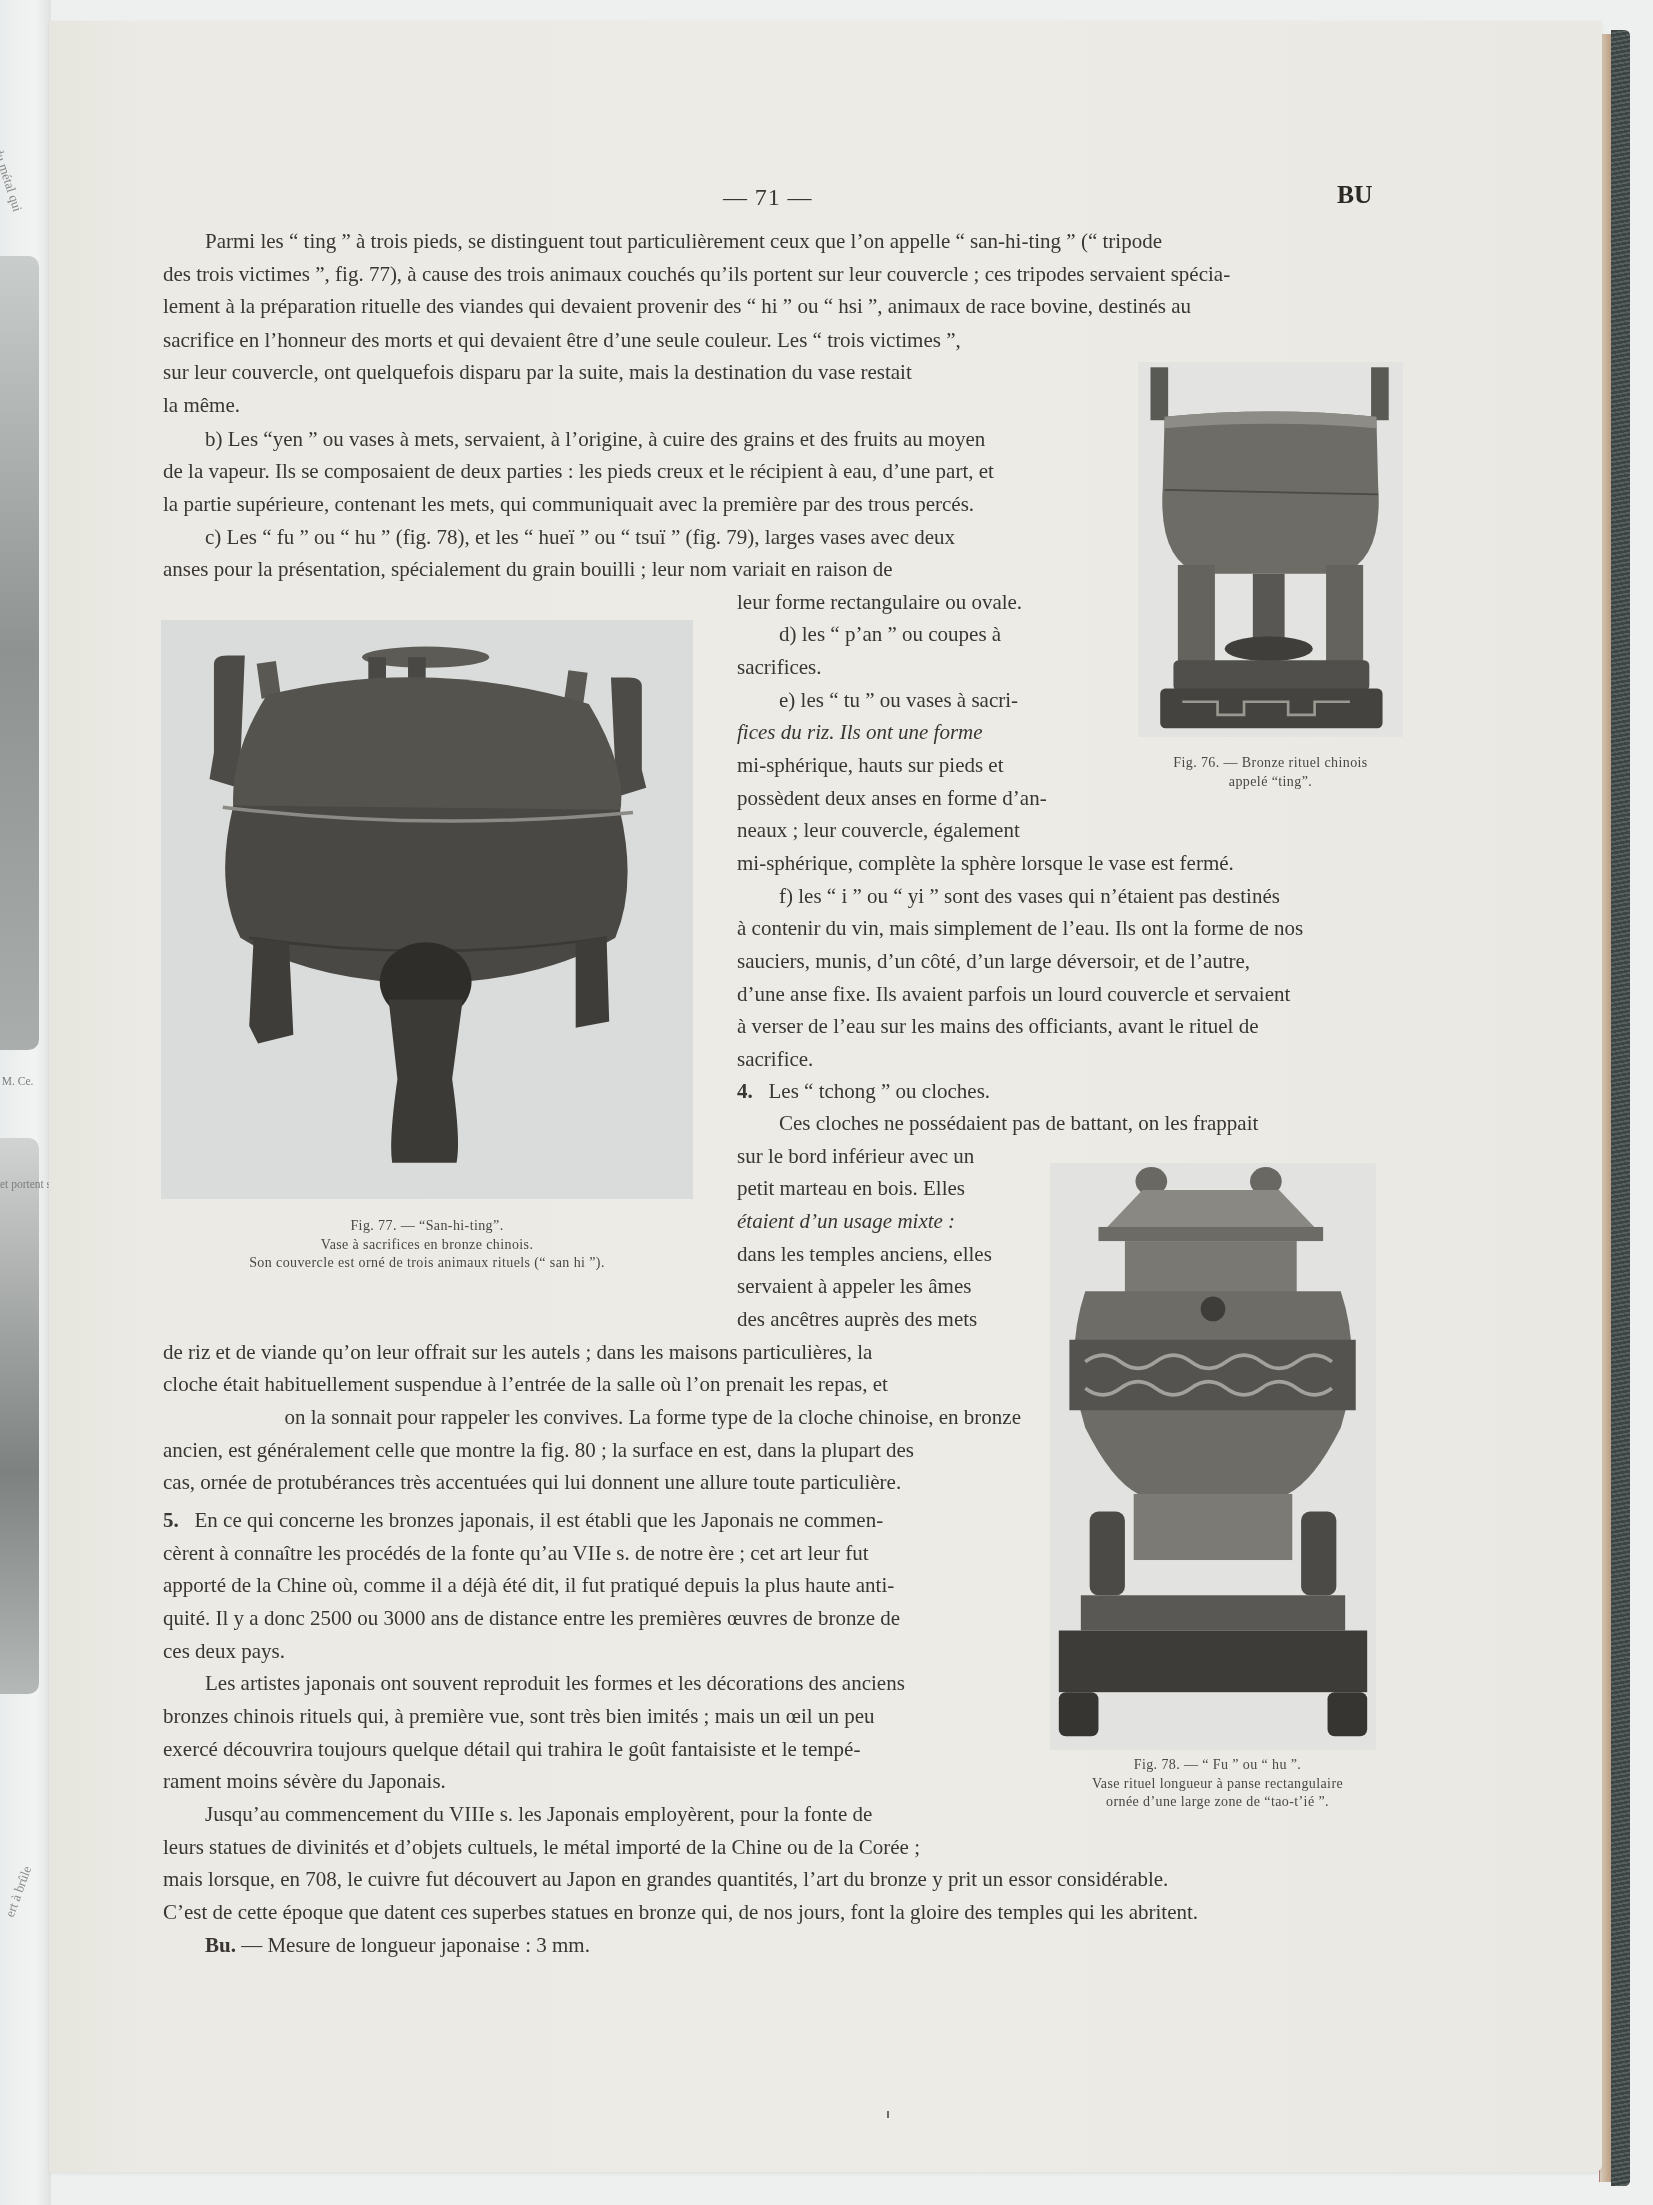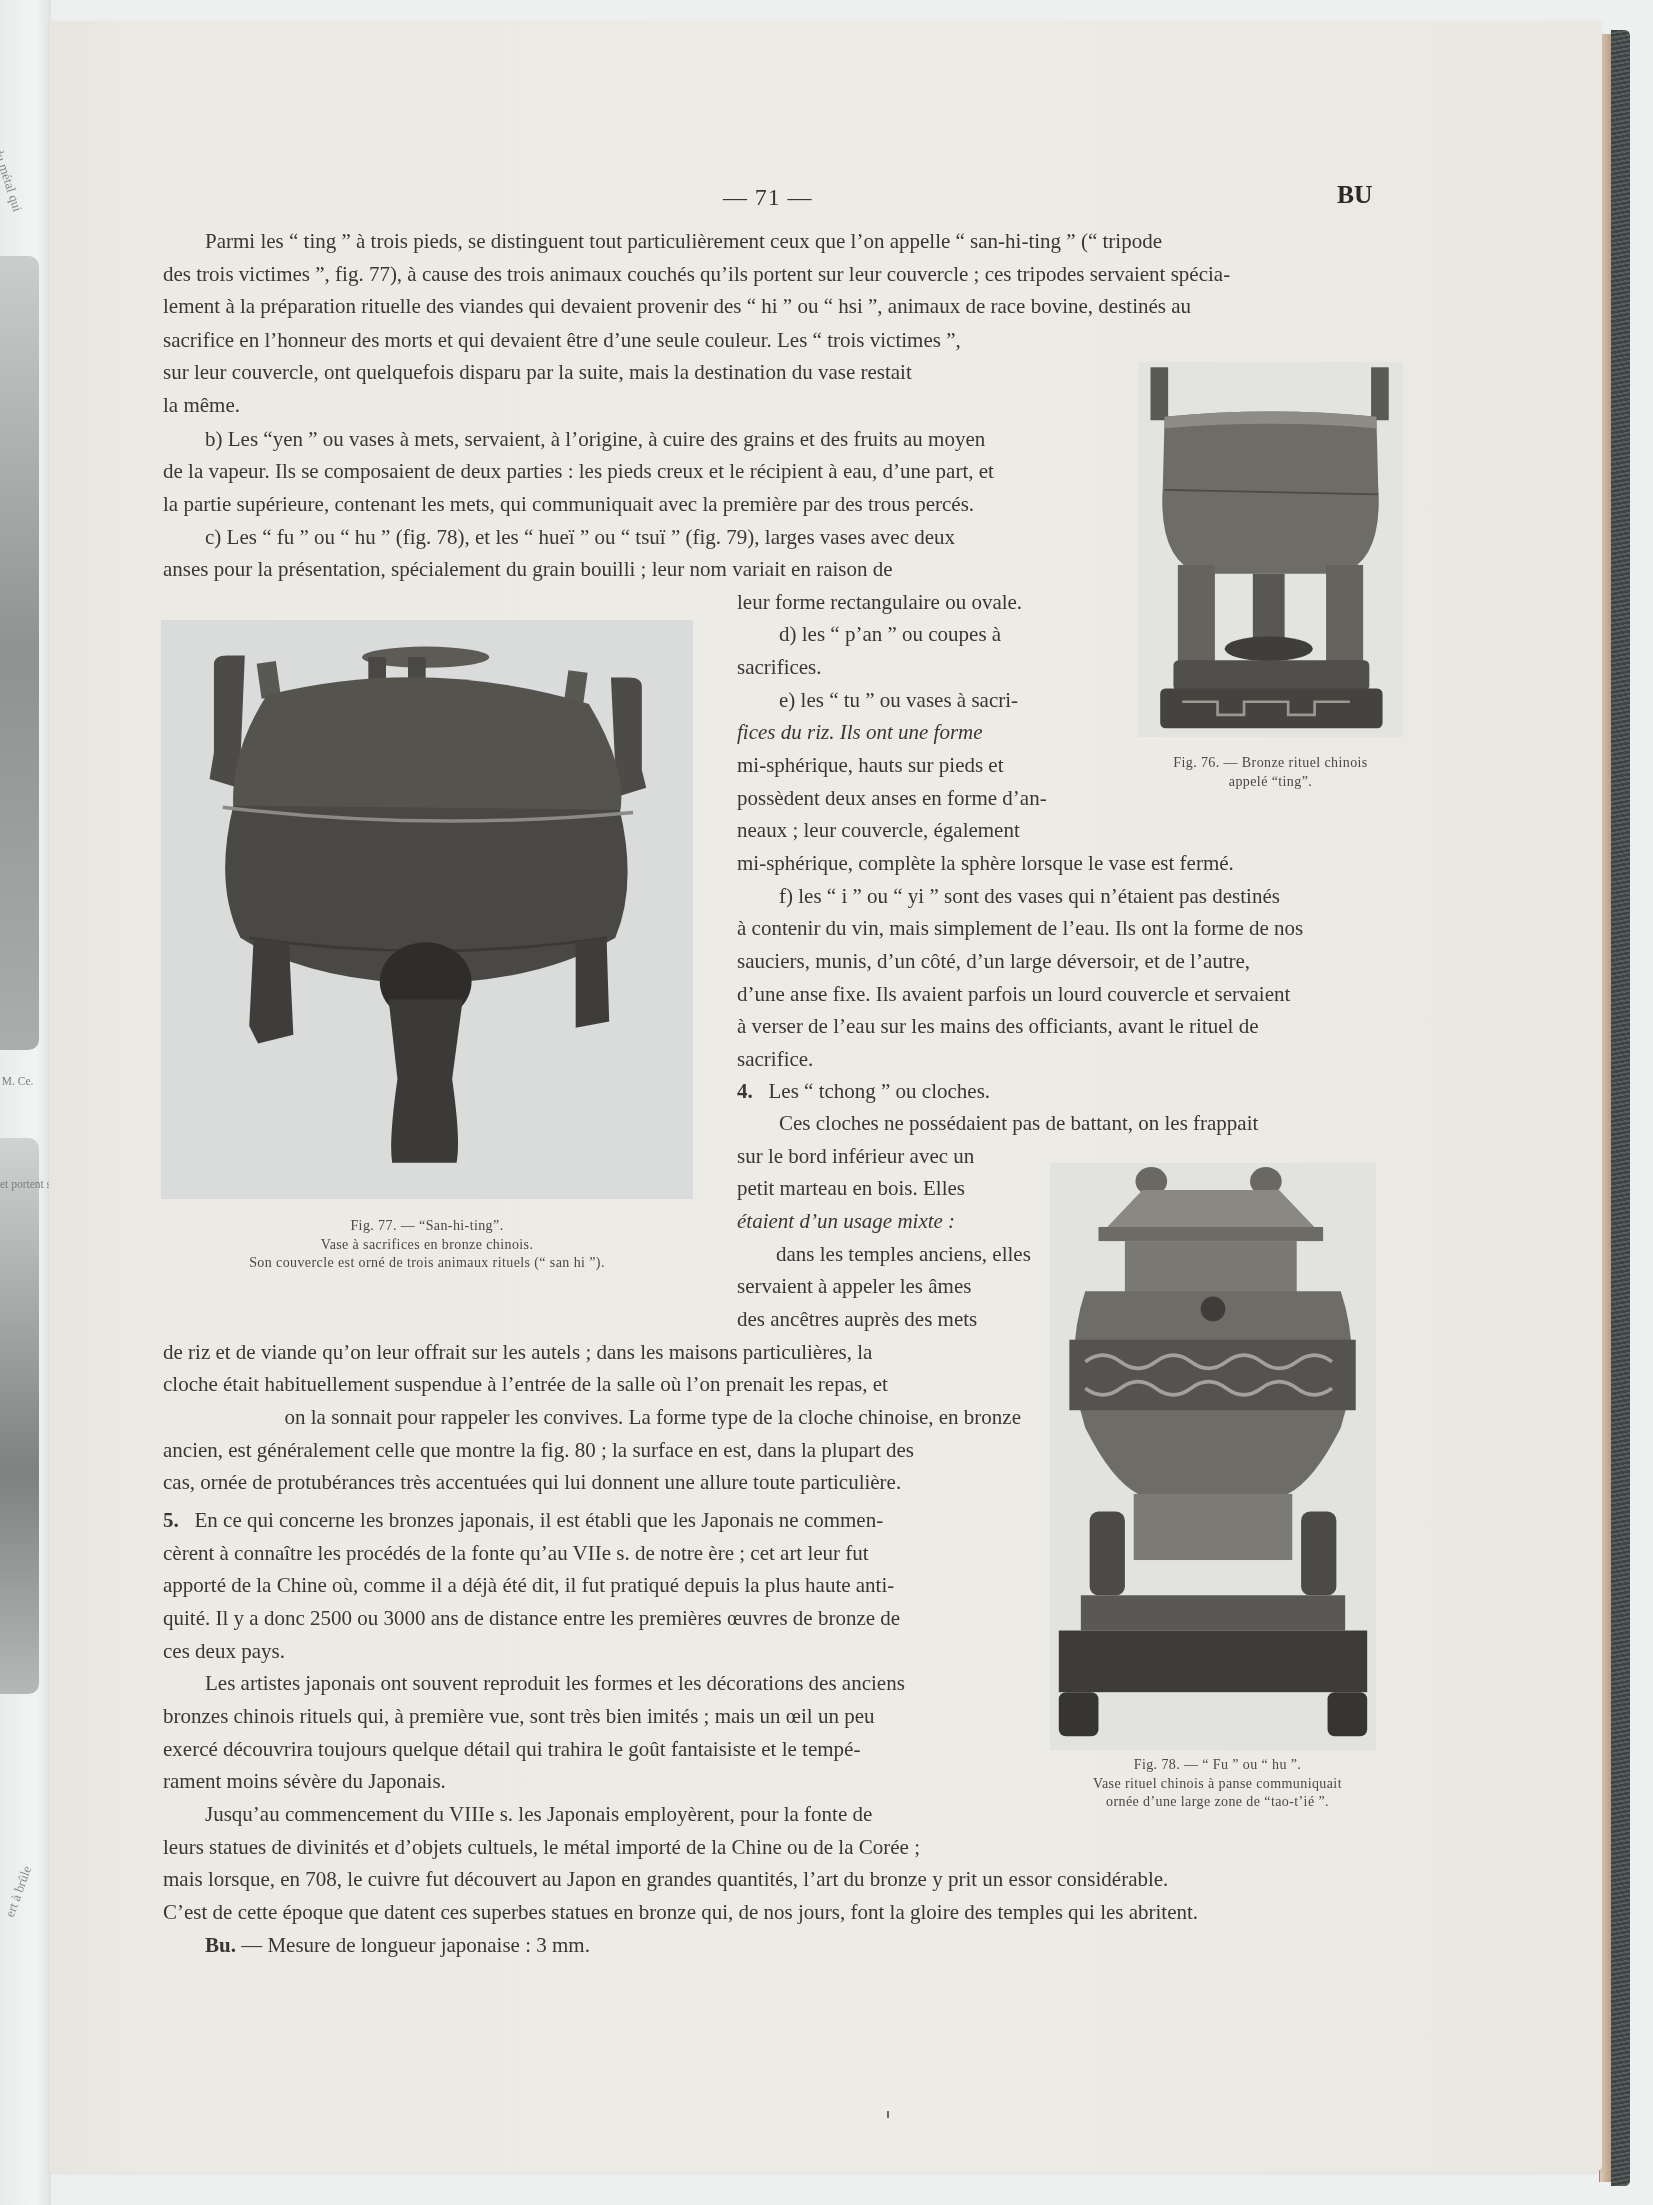--- a/index.html
+++ b/index.html
@@ -179,21 +179,21 @@
     </div>
   <div class="line" style="left:737px;top:1140px;width:284px;">
       <span>sur le bord inférieur avec un</span>
     </div>
   <div class="line" style="left:737px;top:1172px;width:284px;">
       <span>petit marteau en bois. Elles</span>
     </div>
   <div class="line" style="left:737px;top:1205px;width:284px;font-style:italic;">
       <span>étaient d’un usage mixte :</span>
     </div>
-  <div class="line" style="left:737px;top:1238px;width:284px;margin-left:39px;">
+  <div class="line" style="left:737px;top:1238px;width:284px;">
       <span>dans les temples anciens, elles</span>
     </div>
   <div class="line" style="left:737px;top:1270px;width:284px;">
       <span>servaient à appeler les âmes</span>
     </div>
   <div class="line" style="left:737px;top:1303px;width:284px;">
       <span>des ancêtres auprès des mets</span>
     </div>
   <div class="line" style="left:163px;top:1336px;width:858px;">
       <span>de riz et de viande qu’on leur offrait sur les autels ; dans les maisons particulières, la</span>
@@ -330,18 +330,18 @@
     <rect x="45" y="395" width="40" height="95" rx="10" fill="#4c4a46"></rect>
     <rect x="285" y="395" width="40" height="95" rx="10" fill="#4c4a46"></rect>
     <rect x="35" y="490" width="300" height="40" fill="#5a5854"></rect>
     <rect x="10" y="530" width="350" height="70" fill="#3d3c39"></rect>
     <rect x="10" y="600" width="45" height="50" rx="8" fill="#363532"></rect>
     <rect x="315" y="600" width="45" height="50" rx="8" fill="#363532"></rect>
   </svg>
 </div>
 <div class="caption" style="left:1041px;top:1756px;width:353px;">
   <div>Fig. 78. — “ Fu ” ou “ hu ”.</div>
-  <div>Vase rituel chinois à panse communiquait</div>
+  <div>Vase rituel longueur à panse rectangulaire</div>
   <div>ornée d’une large zone de “tao-t’ié ”.</div>
 </div>
 
 <div class="speck"></div>
 
 
 </body></html>

